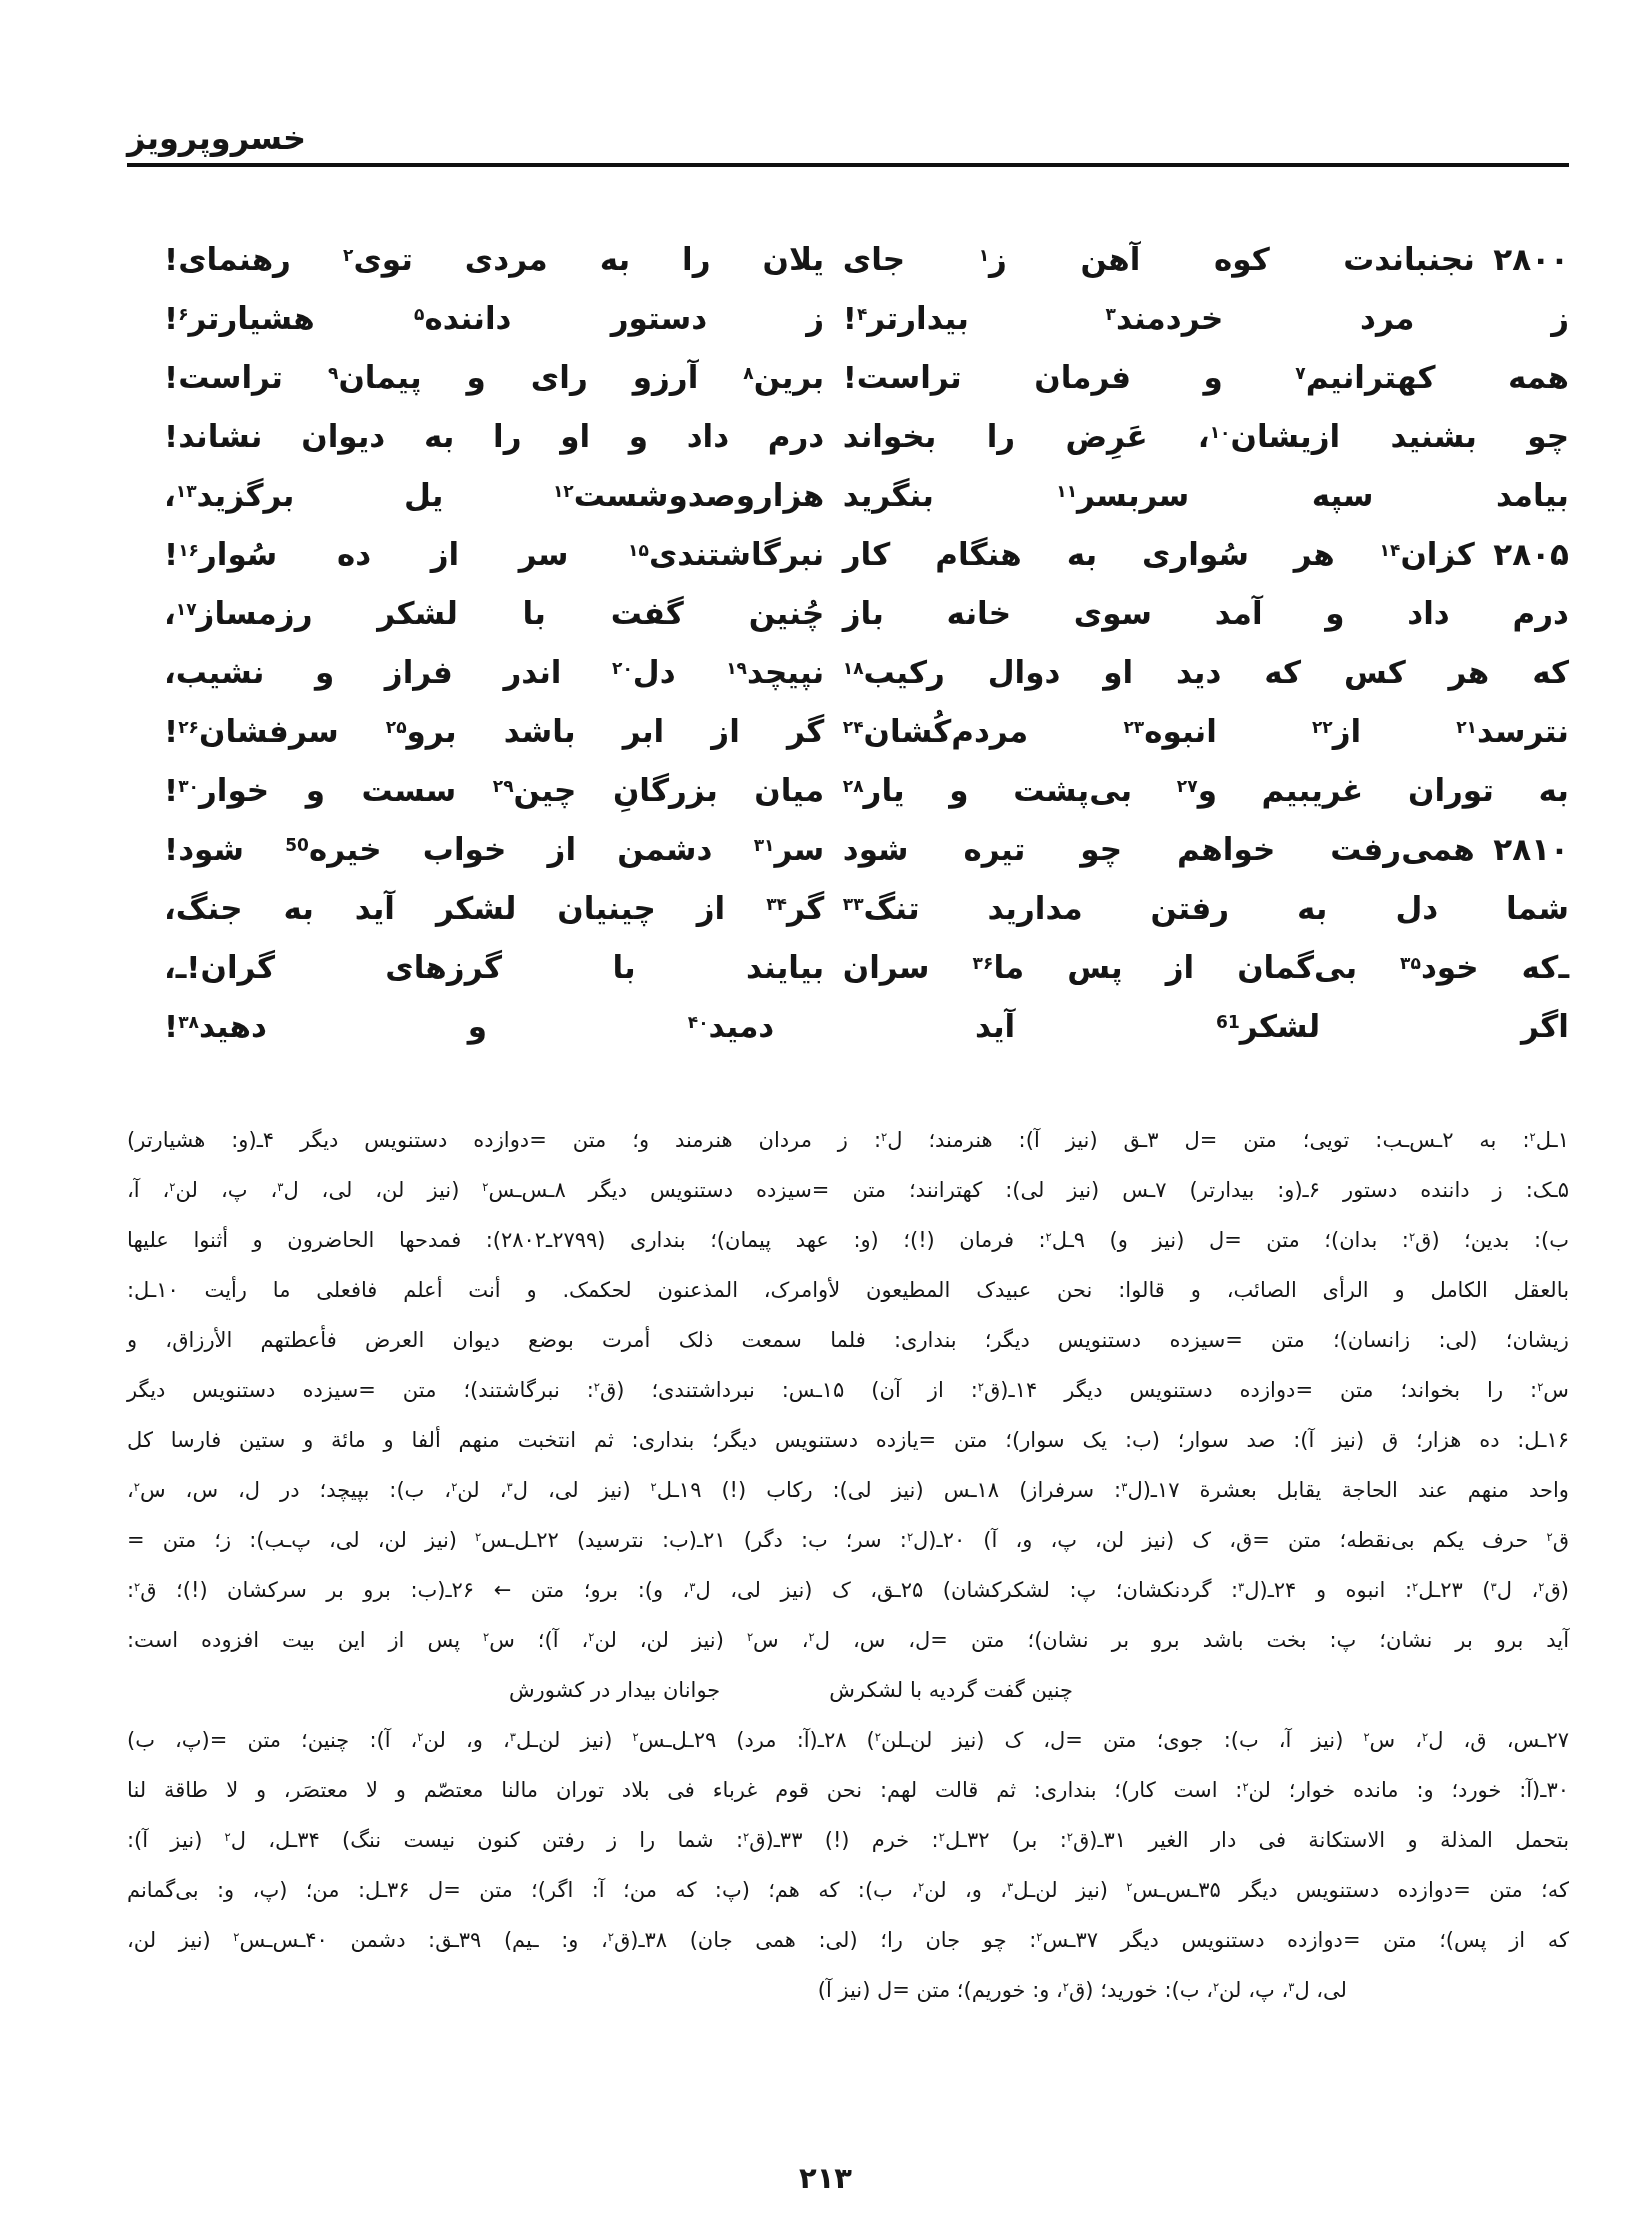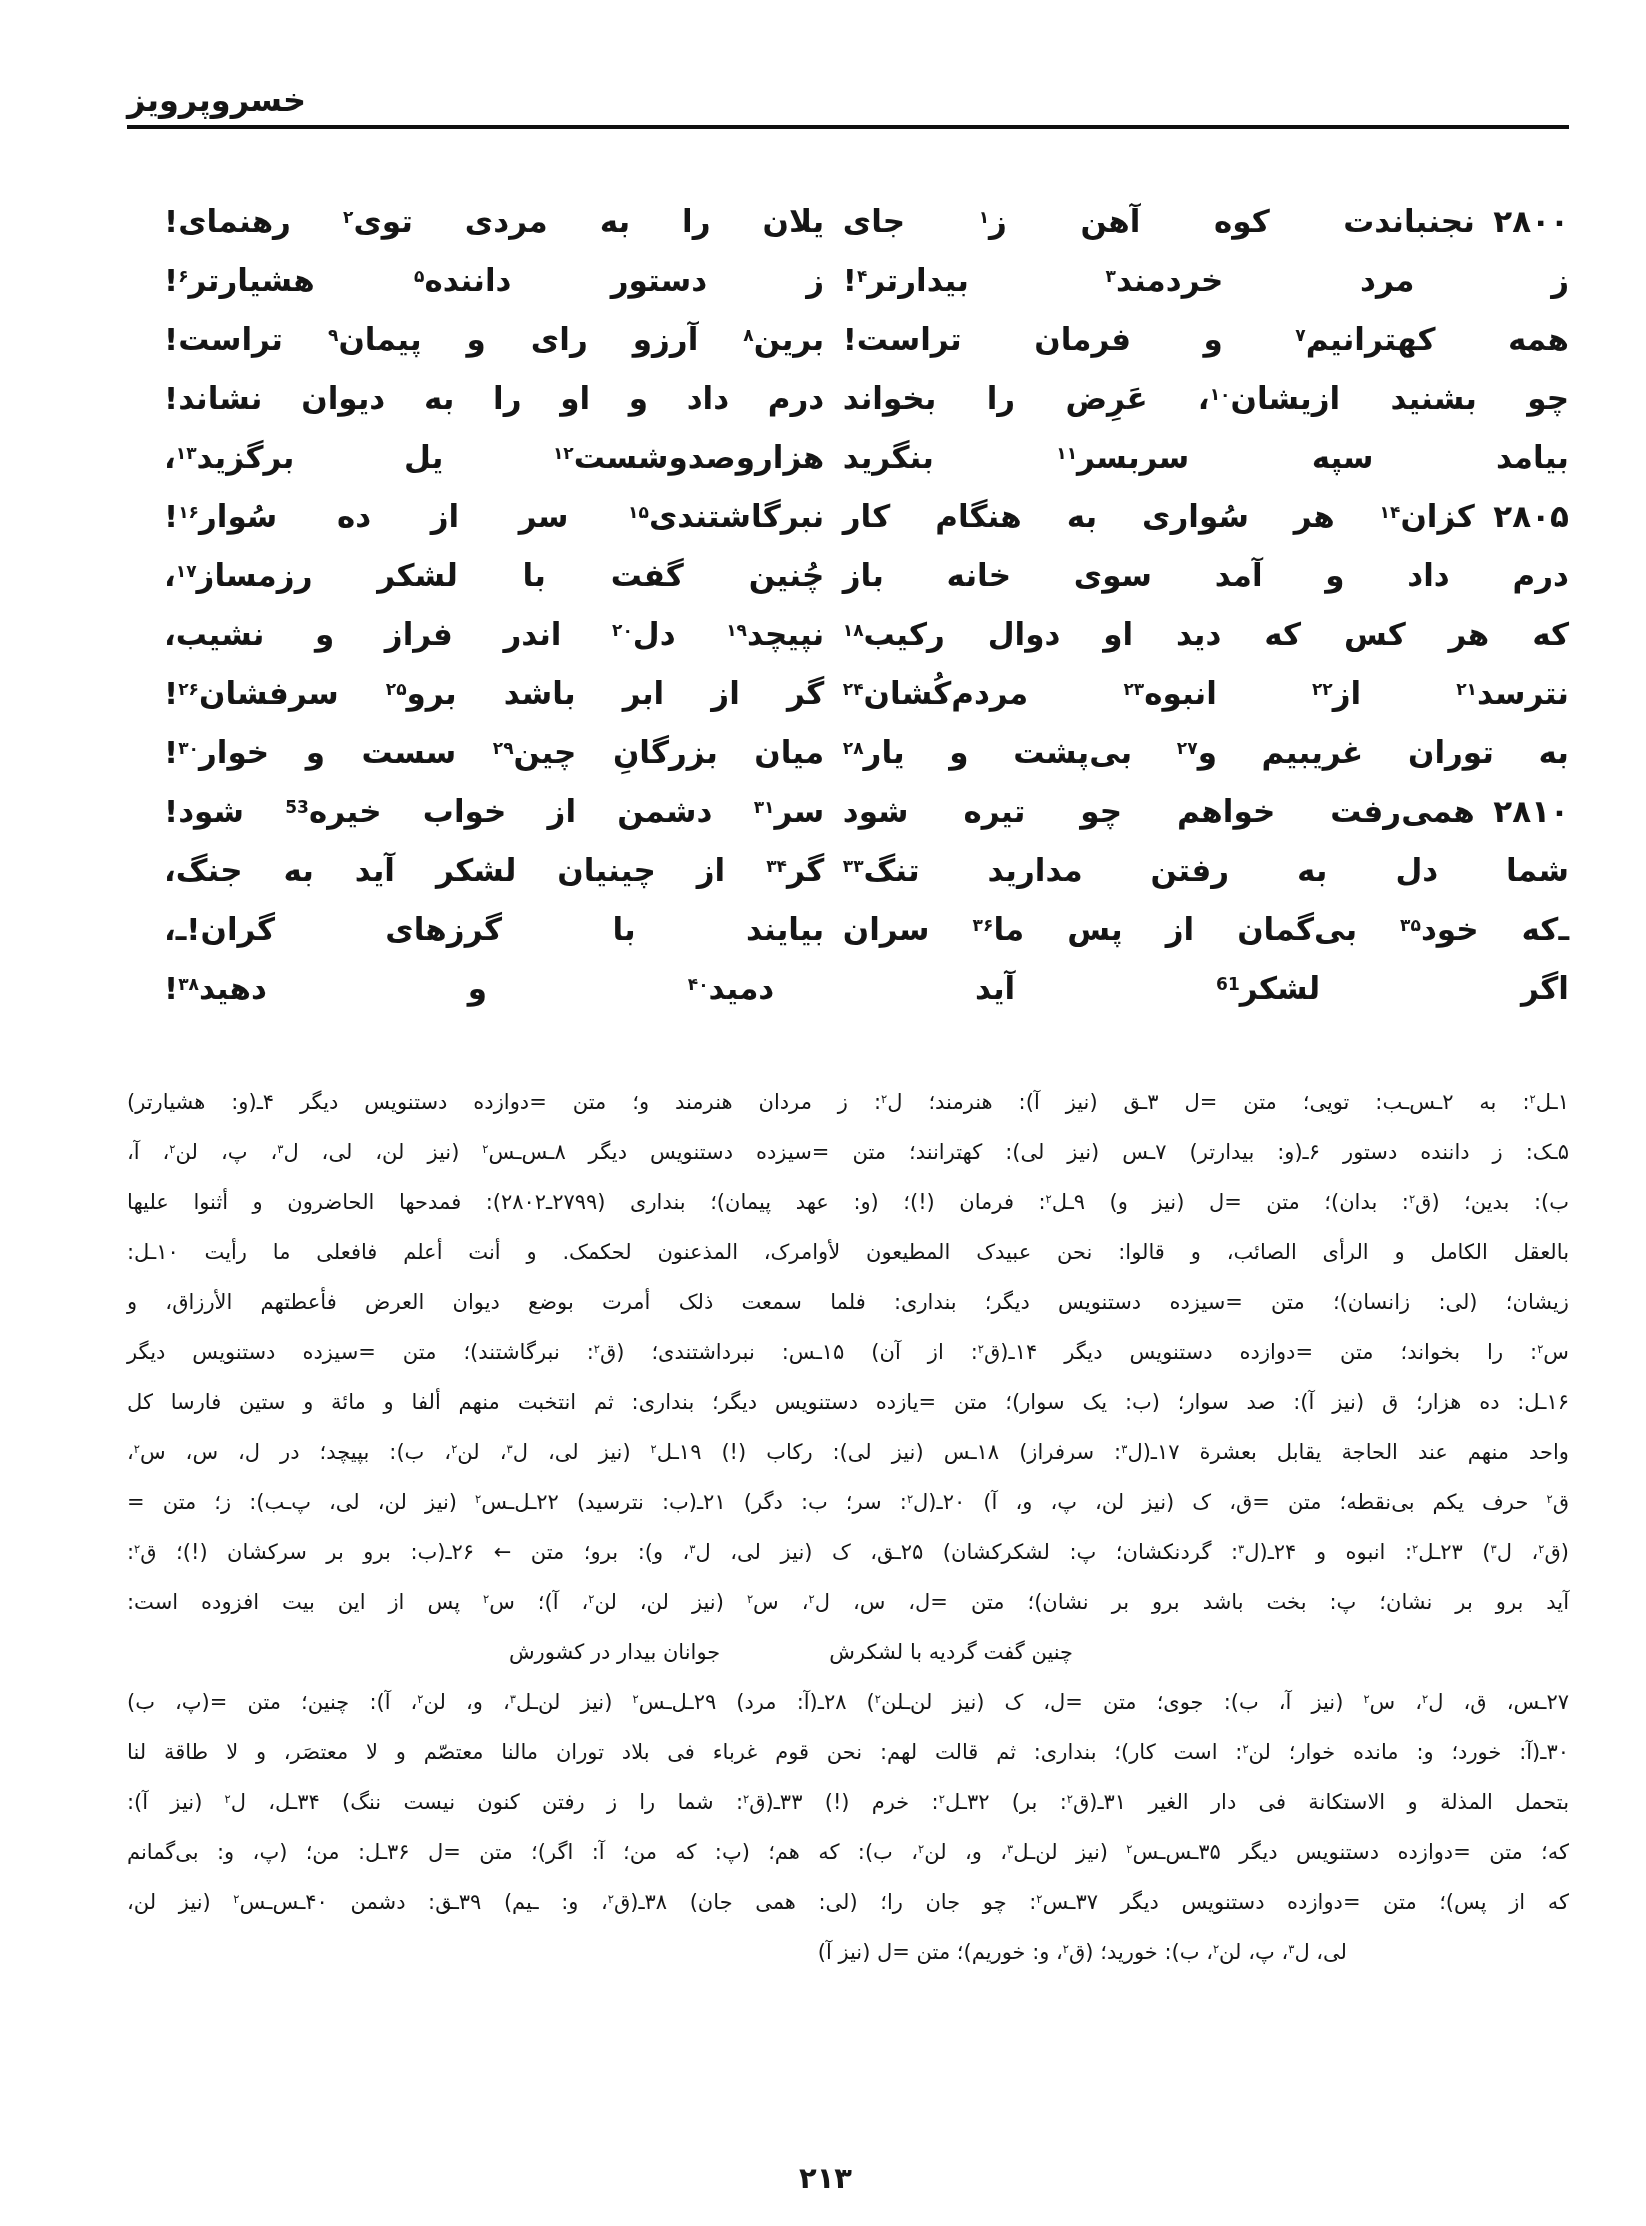--- a/index.html
+++ b/index.html
@@ -10,21 +10,21 @@
     color: #161616;
     font-family: "DejaVu Sans", sans-serif;
     direction: rtl;
     position: relative;
     overflow: hidden;
   }
   .content { position: absolute; top: 0; right: 78px; left: 127px; }
 
   
   .running-head {
-    margin-top: 82px;
+    margin-top: 120px;
     text-align: left;           
     font-size: 32px;
     font-weight: bold;
     line-height: 37px;
   }
   .head-rule { border-bottom: 4.6px solid #101010; margin-top: 5.5px; }
 
   
   .poem { margin-top: 63px; font-size: 31px; font-weight: bold; padding-left: 37px; }
   .verse-row { display: flex; gap: 18.5px; line-height: 59px; }
@@ -92,21 +92,21 @@
     <div class="verse-row">
       <div class="hemi h-right"><span class="vnum"></span><span>نترسد<sup>۲۱</sup> از<sup>۲۲</sup> انبوه<sup>۲۳</sup> مردم‌کُشان<sup>۲۴</sup></span></div>
       <div class="hemi h-left">گر از ابر باشد برو<sup>۲۵</sup> سرفشان<sup>۲۶</sup>!</div>
     </div>
     <div class="verse-row">
       <div class="hemi h-right"><span class="vnum"></span><span>به توران غریبیم و<sup>۲۷</sup> بی‌پشت و یار<sup>۲۸</sup></span></div>
       <div class="hemi h-left">میان بزرگانِ چین<sup>۲۹</sup> سست و خوار<sup>۳۰</sup>!</div>
     </div>
     <div class="verse-row">
       <div class="hemi h-right"><span class="vnum">۲۸۱۰</span><span>همی‌رفت خواهم چو تیره شود</span></div>
-      <div class="hemi h-left">سر<sup>۳۱</sup> دشمن از خواب خیره<sup>53</sup> شود!</div>
+      <div class="hemi h-left">سر<sup>۳۱</sup> دشمن از خواب خیره<sup>50</sup> شود!</div>
     </div>
     <div class="verse-row">
       <div class="hemi h-right"><span class="vnum"></span><span>شما دل به رفتن مدارید تنگ<sup>۳۳</sup></span></div>
       <div class="hemi h-left">گر<sup>۳۴</sup> از چینیان لشکر آید به جنگ،</div>
     </div>
     <div class="verse-row">
       <div class="hemi h-right"><span class="vnum"></span><span>ـ‌که خود<sup>۳۵</sup> بی‌گمان از پس ما<sup>۳۶</sup> سران</span></div>
       <div class="hemi h-left">بیایند با گرزهای گران!ـ،</div>
     </div>
     <div class="verse-row">

